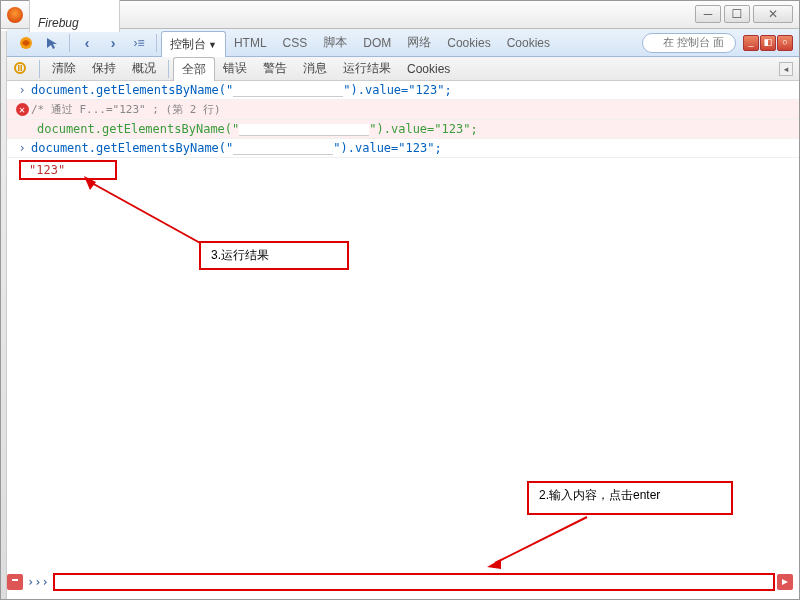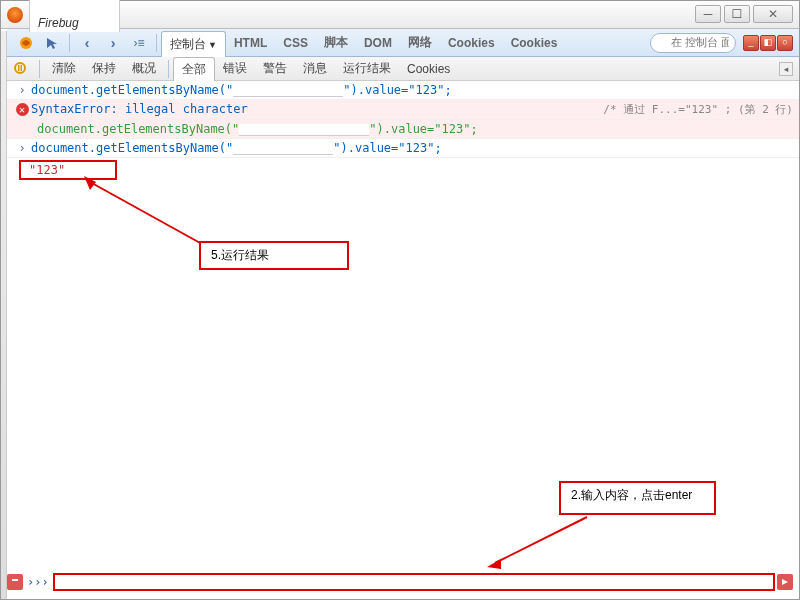--- a/index.html
+++ b/index.html
@@ -8,25 +8,25 @@
 .leftedge { position: absolute; left: 0; top: 30px; bottom: 0; width: 6px; background: linear-gradient(#eee,#ddd); border-right:1px solid #ccc;}
 .titlebar { height: 28px; background: linear-gradient(#fdfdfd,#ebebeb); border-bottom: 1px solid #bbb; display: flex; align-items: center; padding: 0 6px; position: relative; }
 .ff-icon { width: 16px; height: 16px; background: radial-gradient(circle at 50% 40%, #ff9933, #cc3300); border-radius: 50%; margin-right: 6px; position: relative; }
 .title-tab { background: #fff; border: 1px solid #ccc; border-bottom: none; padding: 18px 40px 2px 8px; font-size: 12px; color: #333; border-radius: 3px 3px 0 0; font-style: italic; }
 .win-btns { position: absolute; right: 6px; top: 4px; display: flex; gap: 3px; }
 .win-btn { width: 26px; height: 18px; border: 1px solid #aaa; background: linear-gradient(#f8f8f8,#e0e0e0); border-radius: 2px; display: flex; align-items: center; justify-content: center; font-size: 12px; color: #555; }
 .win-btn.close { width: 40px; color: #666; }
 .toolbar { height: 28px; background: linear-gradient(#eaf2fb,#d5e5f7); border-bottom: 1px solid #a0b8d8; display: flex; align-items: center; padding: 0 6px; margin-left: 6px;}
 .tb-ico { width: 18px; height: 18px; margin: 0 4px; display: flex; align-items: center; justify-content: center; font-size: 14px; color: #4a6ea9; }
 .tb-sep { width: 1px; height: 18px; background: #b0c4de; margin: 0 4px; }
-.tab-item { padding: 4px 8px; color: #666; font-size: 12px; cursor: pointer; font-weight: bold; }
+.tab-item { padding: 4px 8px; color: #666; font-size: 12px; cursor: pointer; }
 .tab-item.active { background: #fff; border: 1px solid #a0b8d8; border-bottom: none; border-radius: 3px 3px 0 0; color: #333; font-weight: normal; position: relative; top: 1px; }
 .tab-item .dd { font-size: 9px; margin-left: 2px; }
 .search-wrap { margin-left: auto; display: flex; align-items: center; }
-.search-box { border: 1px solid #a0b8d8; background: #fff; border-radius: 10px; padding: 2px 6px 4px 20px; width: 86px; height: 20px; font-size: 11px; color: #999; position: relative; }
+.search-box { border: 1px solid #a0b8d8; background: #fff; border-radius: 10px; padding: 2px 6px 4px 20px; width: 94px; height: 20px; font-size: 11px; color: #999; position: relative; }
 .search-ico { position: absolute; left: 5px; top: 3px; width: 12px; height: 12px; }
 .red-btns { display: flex; margin-left: 6px; gap: 0; }
 .red-btn { width: 16px; height: 16px; background: linear-gradient(#e86,#c43); border: 1px solid #a33; border-radius: 2px; margin-left: 1px; display:flex;align-items:center;justify-content:center;}
 .red-btn span{color:#fff;font-size:9px;line-height:1;}
 .subbar { height: 24px; background: linear-gradient(#f6f6f6,#eaeaea); border-bottom: 1px solid #ccc; display: flex; align-items: center; padding: 0 6px; margin-left:6px;}
 .sub-ico { width: 16px; height: 16px; margin-right: 6px; }
 .sub-item { padding: 3px 8px; color: #444; cursor: pointer; }
 .sub-item.active { background: #fff; border: 1px solid #bbb; border-bottom: none; border-radius: 3px 3px 0 0; }
 .sub-chev { margin-left: auto; width: 14px; height: 14px; border: 1px solid #bbb; background: #f0f0f0; font-size: 9px; display: flex; align-items: center; justify-content: center; color: #666; }
 .console { background: #fff; margin-left:6px; position: relative; height: 490px; overflow: hidden; }
@@ -136,46 +136,45 @@
     <div class="sub-chev">◂</div>
   </div>
 
   <div class="console">
     <div class="row">
       <div class="gutter" style="color:#4a6ea9">›</div>
       <div class="code"><span>document.getElementsByName("</span><span class="blank" style="width:110px;height:12px"></span><span>").value="123";</span></div>
     </div>
     <div class="row err">
       <div class="gutter"><span class="err-ico">✕</span></div>
-      <div class="code err-text">SyntaxError: illegal character</div>
       <div class="err-right">/* 通过 F...="123" ;  (第 2 行)</div>
     </div>
     <div class="row err sub">
       <div class="code"><span>document.getElementsByName("</span><span class="blank" style="width:130px;height:12px"></span><span>").value="123";</span></div>
     </div>
     <div class="row">
       <div class="gutter" style="color:#4a6ea9">›</div>
       <div class="code"><span>document.getElementsByName("</span><span class="blank" style="width:100px;height:12px"></span><span>").value="123";</span></div>
     </div>
     <div class="result-row" style="border:2px solid #d00; display:inline-block; margin:2px 0 0 12px; padding:1px 50px 1px 8px">"123"</div>
 
     
     
     
     
 
     
-    <div class="callout" style="left:192px; top:160px; width:150px">5.运行结果</div>
+    <div class="callout" style="left:192px; top:160px; width:150px">3.运行结果</div>
     <svg style="position:absolute;left:75px;top:95px;z-index:9" width="130" height="75">
         <line x1="120" y1="68" x2="8" y2="6" stroke="#d00" stroke-width="2"></line>
         <polygon points="2,0 14,6 8,14" fill="#d00"></polygon>
       </svg>
 
     
-    <div class="callout" style="left:552px; top:400px; width:157px;height:34px">2.输入内容，点击enter</div>
+    <div class="callout" style="left:520px; top:400px; width:206px;height:34px">2.输入内容，点击enter</div>
     <svg style="position:absolute;left:480px;top:434px;z-index:9" width="110" height="55">
         <line x1="100" y1="2" x2="8" y2="48" stroke="#d00" stroke-width="2"></line>
         <polygon points="0,52 14,44 14,54" fill="#d00"></polygon>
       </svg>
   </div>
 
   <div class="cmd-bar">
     <div class="cmd-ico">
         <svg width="10" height="10" viewBox="0 0 10 10">
           <rect width="10" height="10" fill="#d55"></rect>

